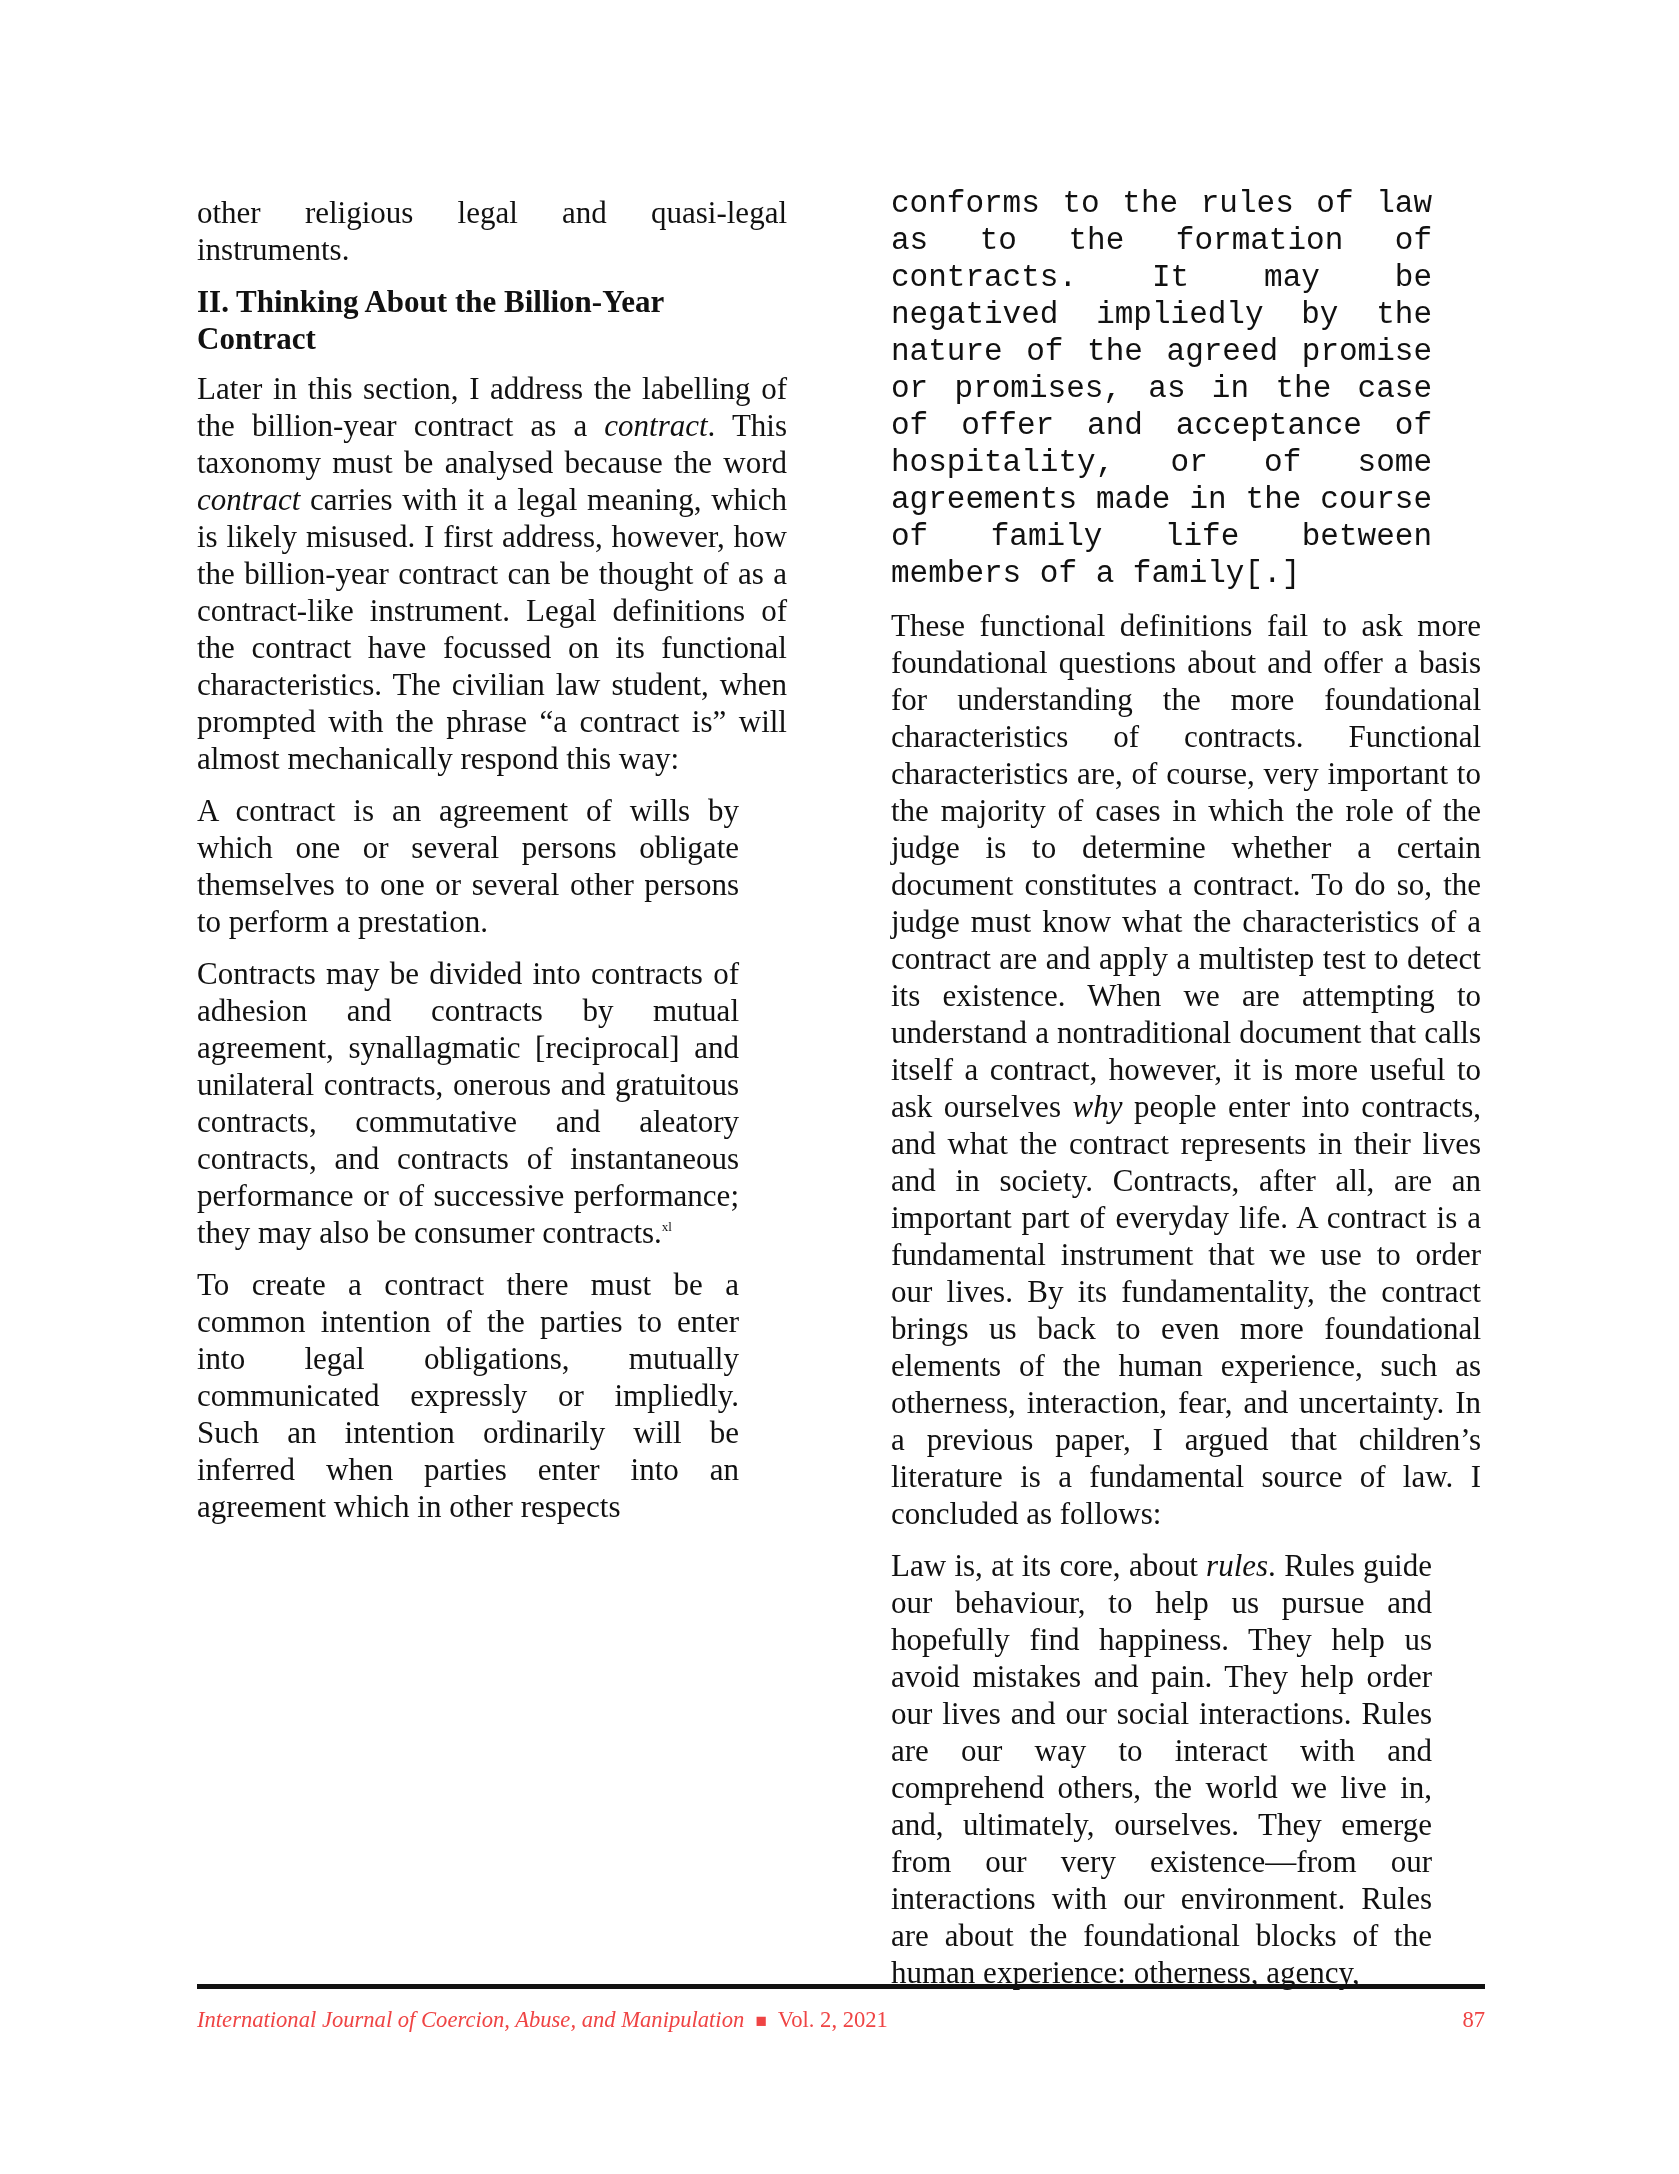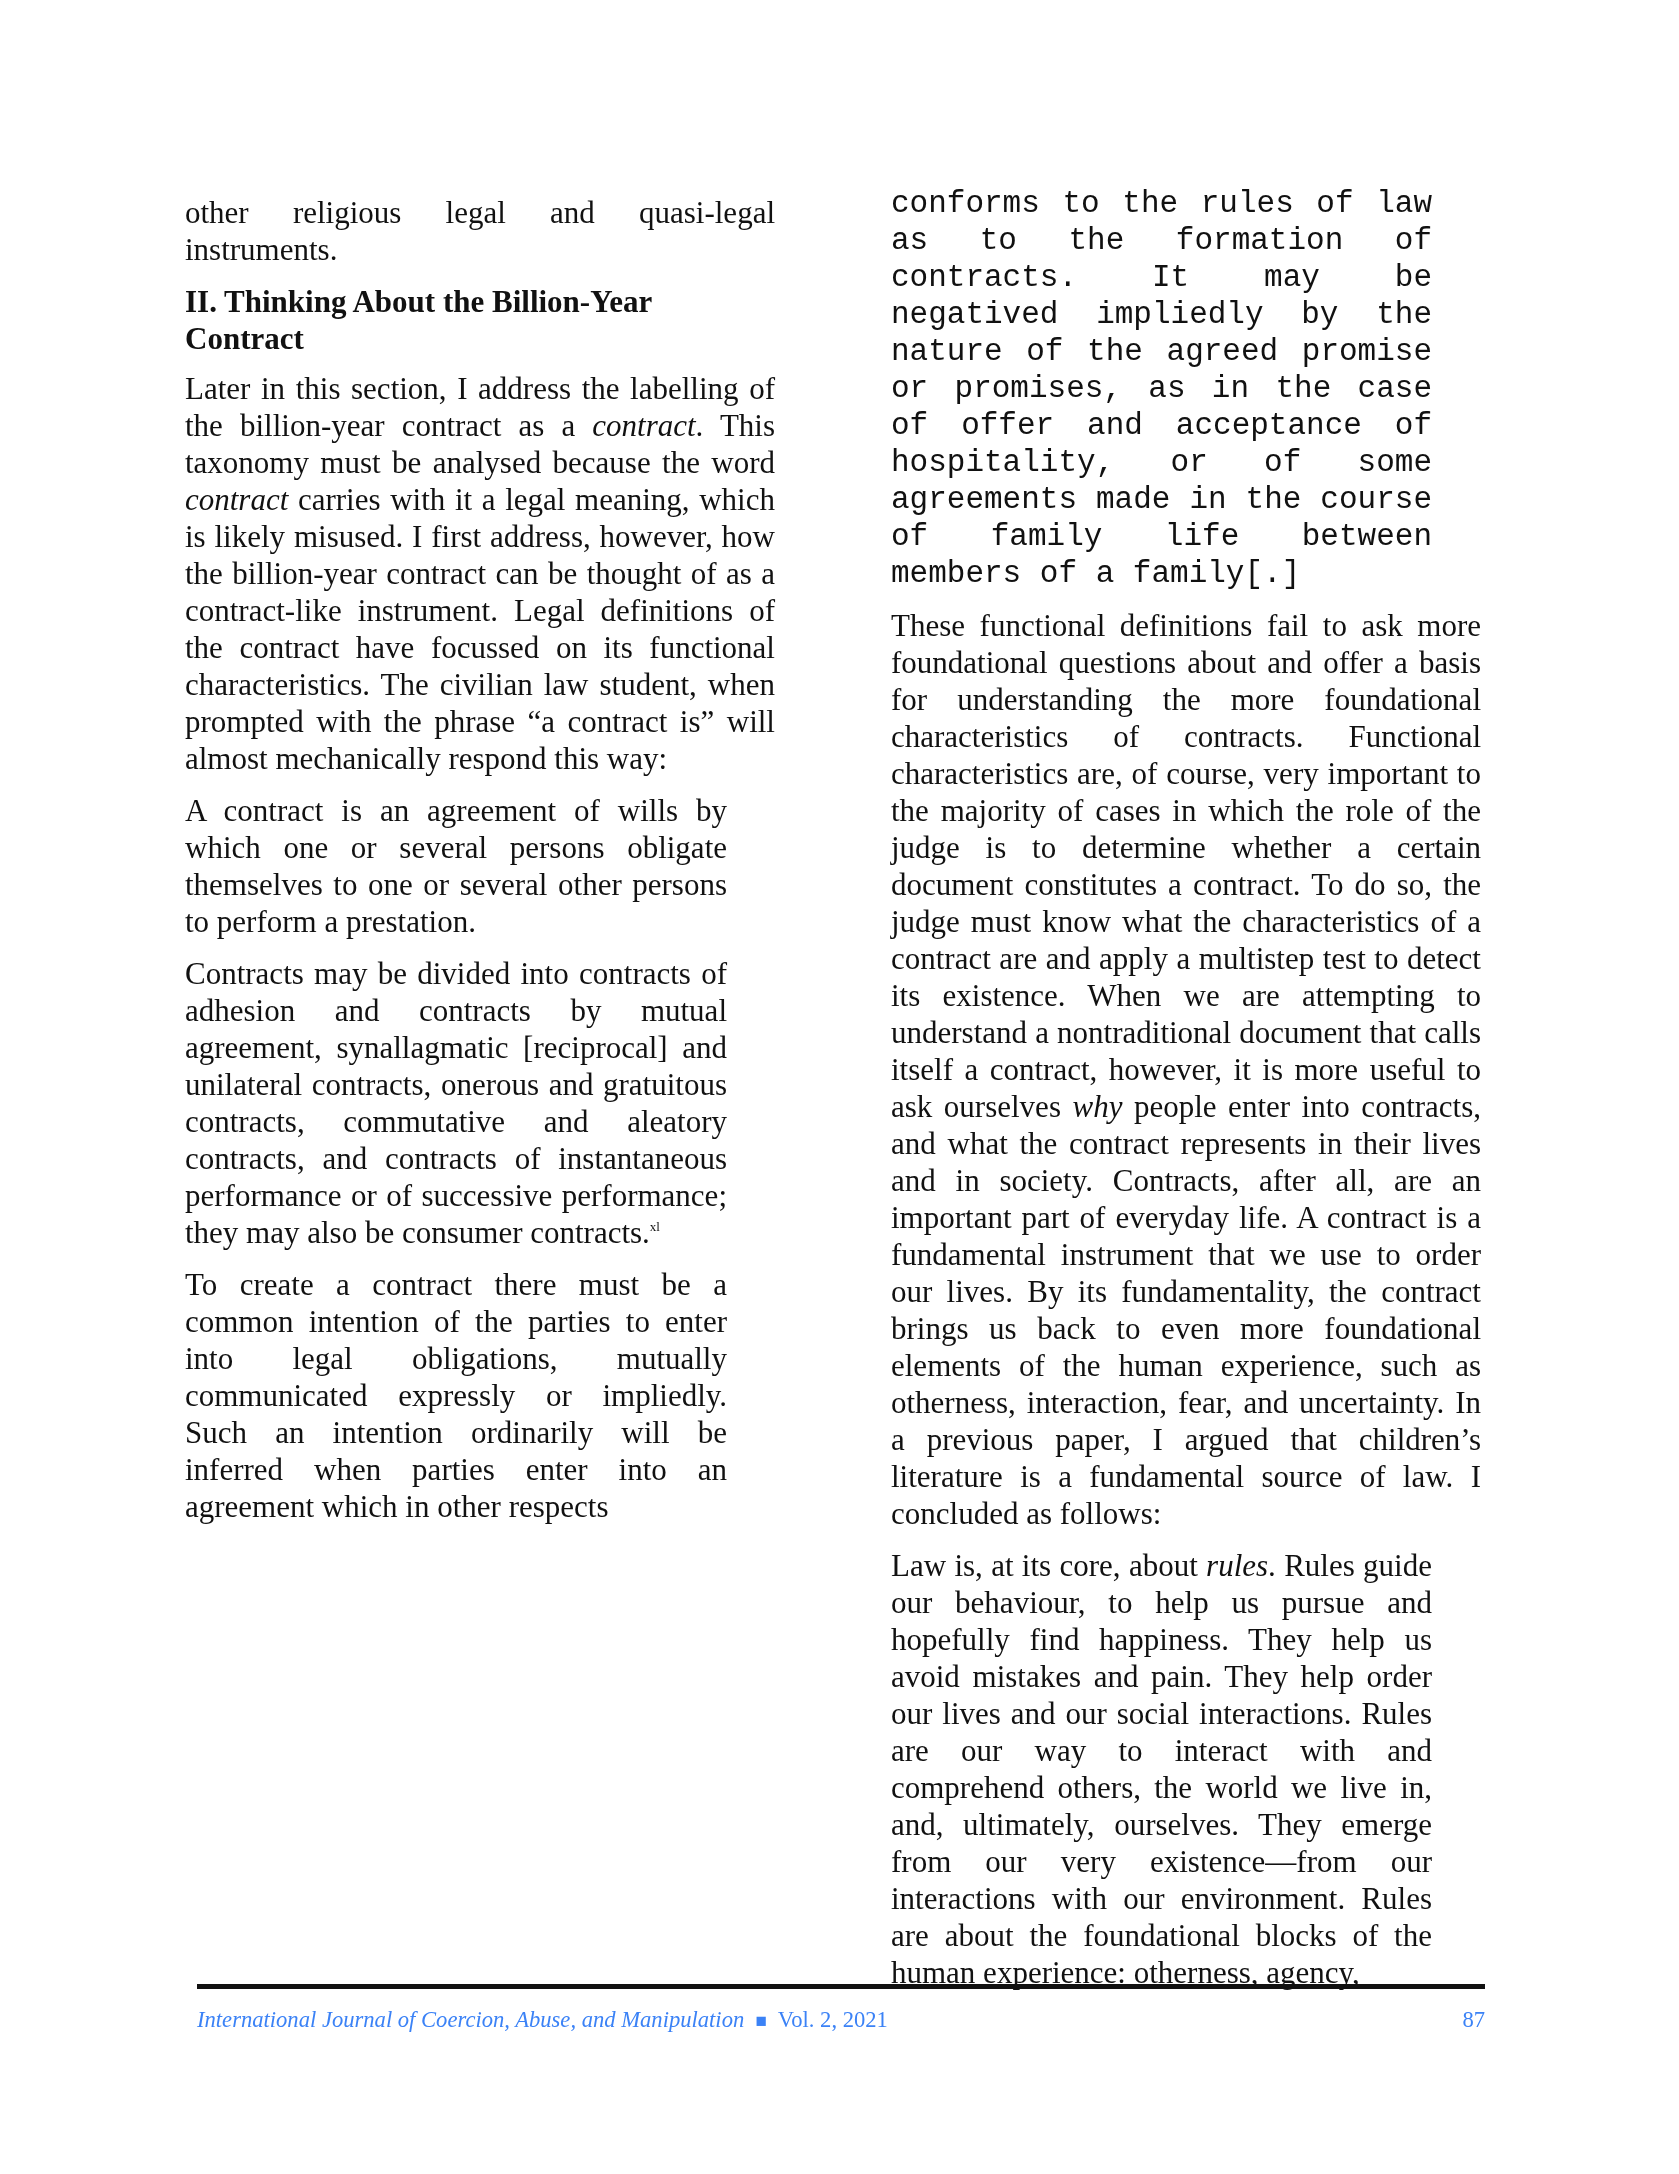--- a/index.html
+++ b/index.html
@@ -6,39 +6,39 @@
   body {
     width: 1680px; height: 2174px; position: relative; overflow: hidden;
     font-family: "Liberation Serif", "DejaVu Serif", serif;
     color: #111111;
   }
   .col {
     position: absolute;
     font-size: 31px;
     line-height: 37px;
   }
-  .col-left { left: 185px; top: 194px; width: 590px; }
+  .col-left { left: 197px; top: 194px; width: 590px; }
   .col-right { left: 891px; top: 185px; width: 590px; }
   p { margin: 0 0 15px 0; text-align: justify; }
   p.quote { width: 542px; }
   .col-right p.quote { width: 541px; }
   h2 {
     font-size: 31px; line-height: 37px; font-weight: bold;
     margin: 7px 0 13px 0; width: 527px;
   }
   em { font-style: italic; font-family: Liberation Serif, serif; }
   sup { font-size: 13px; line-height: 0; vertical-align: 12.2px; }
   .rule {
     position: absolute; left: 197px; top: 1984px; width: 1288px; height: 4.7px;
     background: #111111;
   }
   .footer {
     position: absolute; left: 197px; top: 2006px; width: 1288px;
     font-size: 22.6px; line-height: 28px; display: flex; justify-content: space-between;
-    color: #3b82f6;
+    color: #ef4444;
   }
   .footer .journal { font-style: italic; }
   .footer .sep { font-style: normal; font-size: 19px; margin: 0 5.6px; }
 </style>
 </head>
 <body>
 
 <div class="col col-left">
   <p>other religious legal and quasi-legal instruments.</p>
   <h2>II. Thinking About the Billion-Year Contract</h2>

